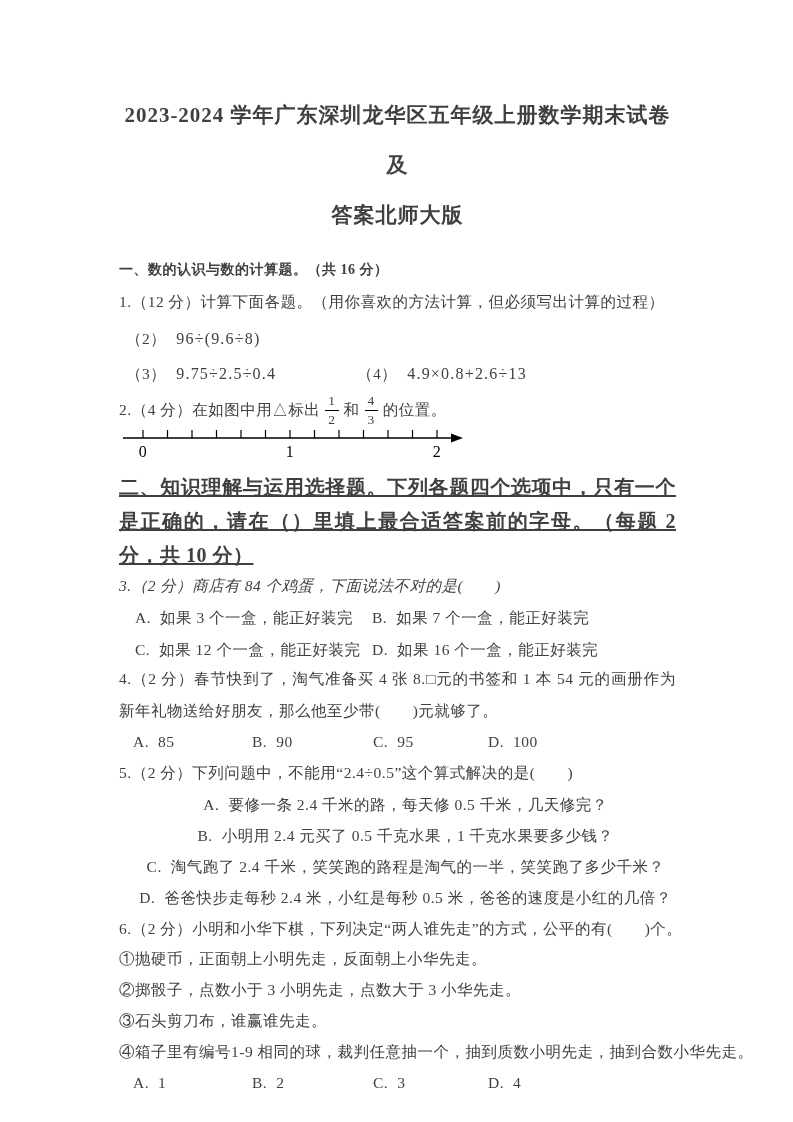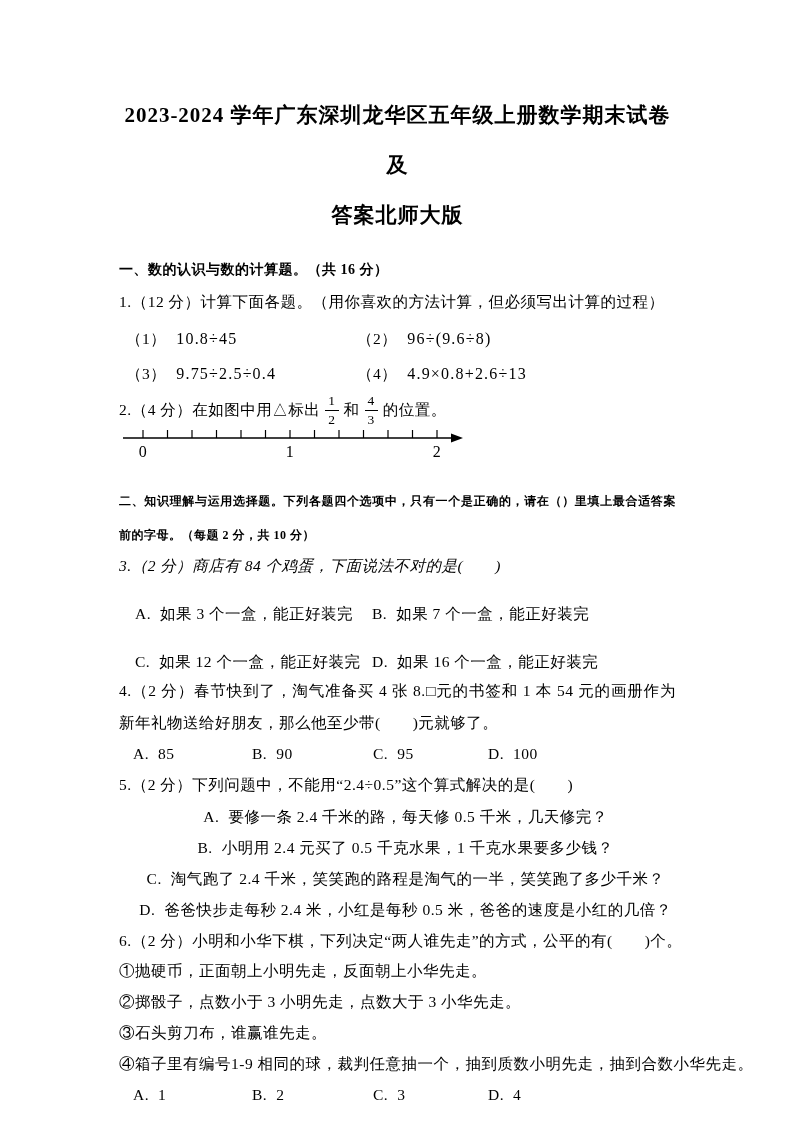--- a/index.html
+++ b/index.html
@@ -2,41 +2,41 @@
 <html><head>
 <meta charset="utf-8">
 <style>
   * { margin:0; padding:0; box-sizing:border-box; }
   html,body { background:#ffffff; }
   .page {
     position:relative;
     width:793px; height:1122px;
     background:#ffffff;
     font-family:"Liberation Serif", serif;
-    color:#000000;
+    color:#404040;
     overflow:hidden;
   }
   .content {
     position:absolute;
     left:119px; top:0;
     width:557px;
     font-size:15.5px;
     line-height:32px;
     letter-spacing:0.5px;
   }
   .title {
     margin-top:90px;
     text-align:center;
     font-weight:bold;
     font-size:21px;
     line-height:50px;
     letter-spacing:1px;
   }
   .h1 { font-weight:bold; font-size:14px; margin-top:14px; white-space:nowrap; }
-  .h2 { font-weight:bold; font-size:12px; margin-top:24px; line-height:34px; text-align:justify; }
+  .h2 { font-weight:bold; font-size:20px; margin-top:10px; line-height:34px; text-align:justify;text-decoration:underline; }
   .qline { white-space:nowrap; }
   .wrap2 { text-align:justify; }
   .calc-row { display:grid; grid-template-columns:231px auto; padding-left:7px; white-space:nowrap; }
   .calc-row.first { margin-top:5px; }
   .calc-row.second { margin-top:3px; }
   .calc-item .lbl { margin-right:10px; }
   .expr { letter-spacing:1.2px; font-size:16px; }
   .q2row {
     display:flex; align-items:center;
     height:44px; margin-top:-2px;
@@ -44,21 +44,21 @@
   }
   .frac {
     display:inline-flex; flex-direction:column; align-items:center;
     vertical-align:middle; line-height:1.15; font-size:13.5px;
     margin:0 5px;
   }
   .frac .num { border-bottom:1px solid #000; padding:0 3px 1px 3px; }
   .frac .den { padding-top:1px; }
   .nline { margin-top:-6px; margin-left:2px; height:34px; }
   .h2 + .qline { margin-top:-2px;font-style:italic; }
-  .opt2col { display:grid; grid-template-columns:237px auto; padding-left:16px; white-space:nowrap;margin-top:16px; }
+  .opt2col { display:grid; grid-template-columns:237px auto; padding-left:16px; white-space:nowrap; }
   .opt4col { display:grid; grid-template-columns:119px 121px 115px auto; padding-left:14px; white-space:nowrap; }
   .opt4col.q4 { margin-top:-1px; }
   .optline { padding-left:16px; white-space:nowrap; line-height:31px;text-align:center; }
   .olabel { margin-right:9px; }
   .q4 { margin-top:-3px; }
   .q5 { margin-top:-1px; }
   .q5opts { }
   .q6item { line-height:31px; white-space:nowrap; }
   .q6items { margin-top:-2px; }
   svg text { font-family:"Liberation Serif", serif; }
@@ -72,23 +72,20 @@
     <div class="title">
       <div>2023-2024 学年广东深圳龙华区五年级上册数学期末试卷及</div>
       <div>答案北师大版</div>
     </div>
 
     <div class="h1">一、数的认识与数的计算题。（共 16 分）</div>
 
     <div class="qline">1.（12 分）计算下面各题。（用你喜欢的方法计算，但必须写出计算的过程）</div>
 
     <div class="calc-row first">
-      <div class="calc-item">
-        <span class="lbl">（1）</span><span class="expr">10.8÷45</span>
-      </div>
       <div class="calc-item">
         <span class="lbl">（2）</span><span class="expr">96÷(9.6÷8)</span>
       </div>
     </div>
     <div class="calc-row second">
       <div class="calc-item">
         <span class="lbl">（3）</span><span class="expr">9.75÷2.5÷0.4</span>
       </div>
       <div class="calc-item">
         <span class="lbl">（4）</span><span class="expr">4.9×0.8+2.6÷13</span>

